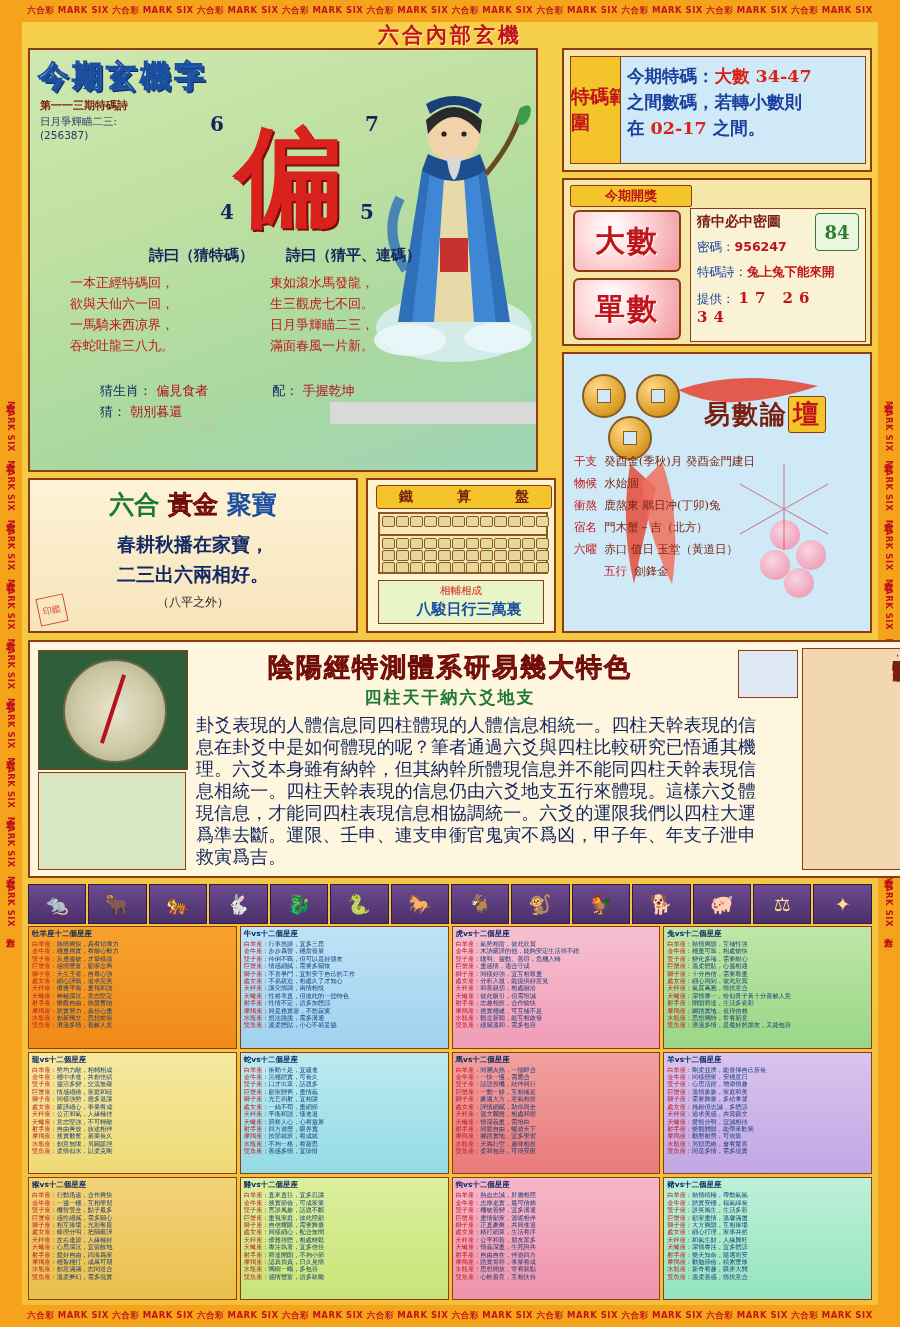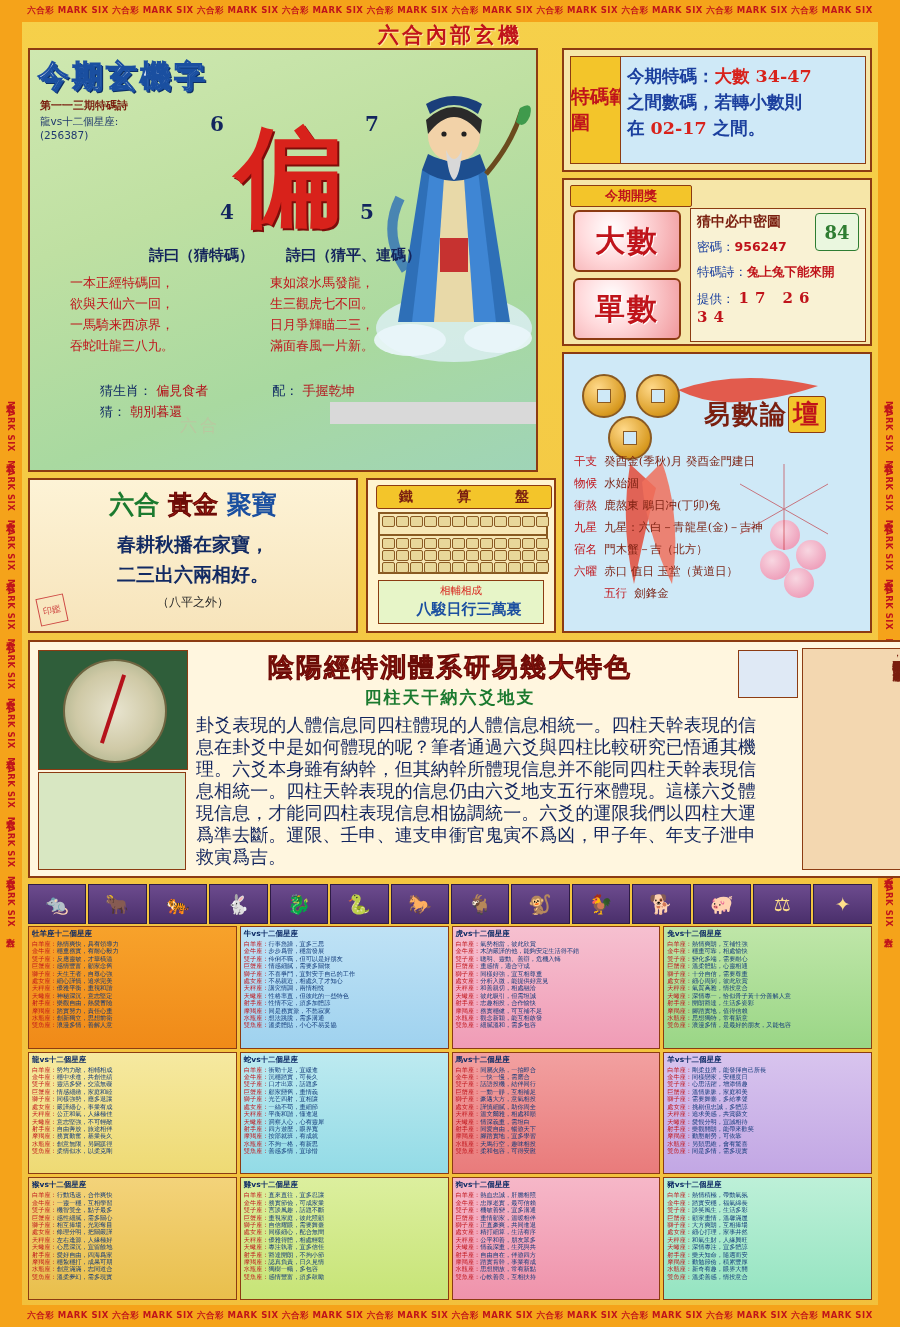--- a/index.html
+++ b/index.html
@@ -387,21 +387,21 @@
   <div id="inner">
 
     <div id="masthead">
       <div class="title">六合內部玄機</div>
     </div>
 
     <div id="panel-xuanji">
       <div id="xuanji-title">今期玄機字</div>
       <div id="xuanji-issue">第一一三期特碼詩</div>
       <div id="xuanji-secret">
-        <div>龍vs十二個星座:</div>
+        <div>日月爭輝瞄二三:</div>
         <div>(256387)</div>
       </div>
 
       <div class="corner-num" id="num-tl">6</div>
       <div class="corner-num" id="num-tr">7</div>
       <div class="corner-num" id="num-bl">4</div>
       <div class="corner-num" id="num-br">5</div>
 
       <div id="big-char">偏</div>
 
@@ -608,21 +608,20 @@
       </svg>
 
       <div id="yi-title">
         <span>易數論</span><span class="tan">壇</span>
       </div>
 
       <div id="yi-lines">
         <div class="r"><span class="hl">干支</span>&nbsp;&nbsp;<span>癸酉金(季秋)月 癸酉金門建日</span></div>
         <div class="r"><span class="hl">物候</span>&nbsp;&nbsp;<span>水始涸</span></div>
         <div class="r"><span class="hl">衝熬</span>&nbsp;&nbsp;<span>鹿熬東 鵰日冲(丁卯)兔</span></div>
-        <div class="r"><span class="hl">九星</span>&nbsp;&nbsp;<span>九星：六白－青龍星(金)－吉神</span></div>
         <div class="r"><span class="hl">宿名</span>&nbsp;&nbsp;<span>門木蟹－吉（北方）</span></div>
         <div class="r"><span class="hl">六曜</span>&nbsp;&nbsp;<span>赤口   值日   玉堂（黃道日）</span></div>
         <div class="r" style="padding-left:30px"><span class="hl">五行</span>&nbsp;&nbsp;<span>劍鋒金</span></div>
       </div>
     </div>
 
     <div id="panel-article">
       <div id="compass">
         <div class="ring"></div>
         <div class="needle"></div>

